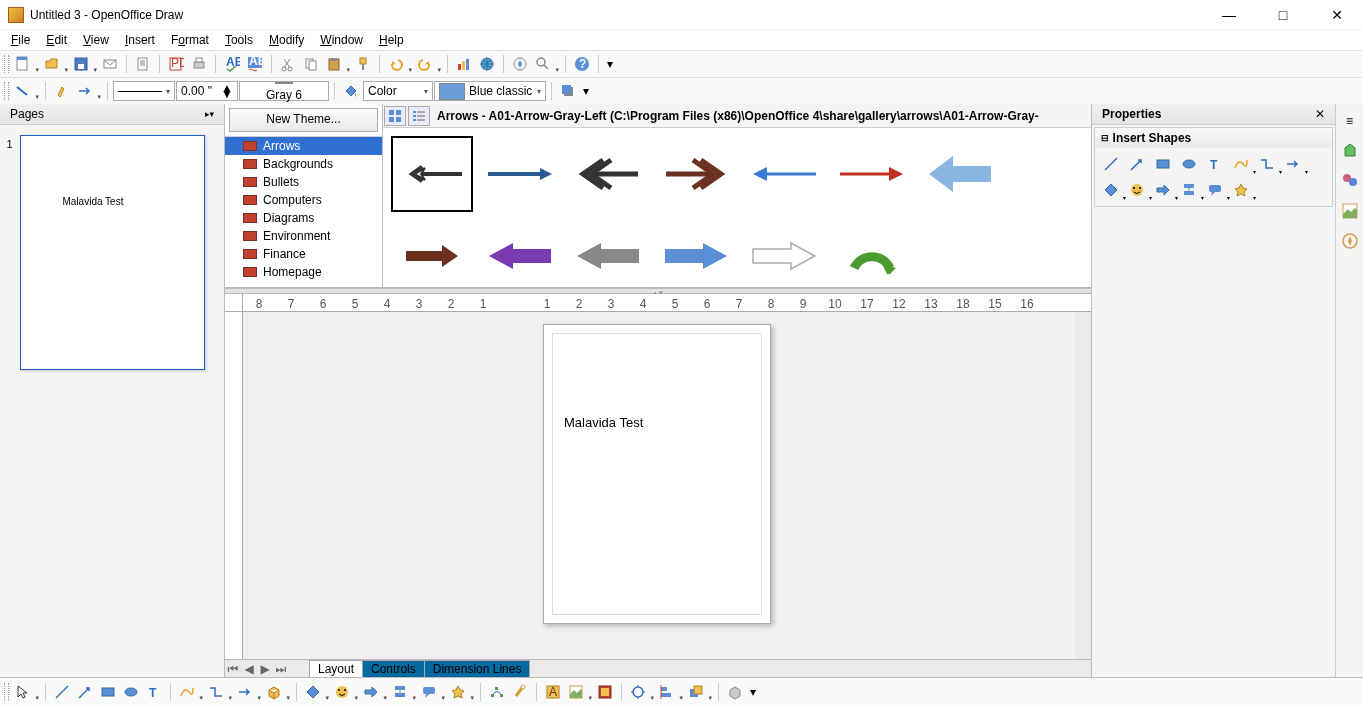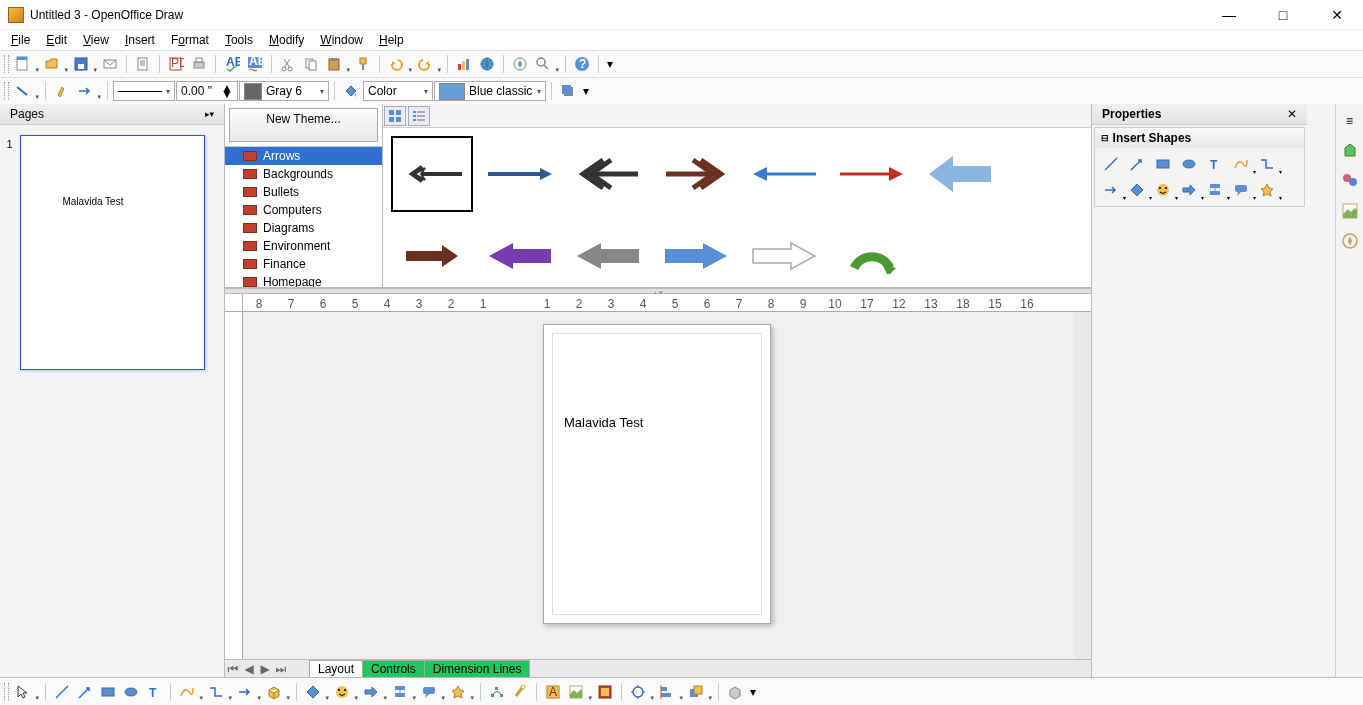--- a/index.html
+++ b/index.html
@@ -24,21 +24,21 @@
 .content { flex: 1; display: flex; min-height: 0; }
 .pages-panel { width: 225px; border-right: 1px solid #bbb; display: flex; flex-direction: column; background: #f4f4f4; }
 .panel-title { background: linear-gradient(#f0f0f0,#e4e4e4); border-bottom: 1px solid #ccc; padding: 3px 10px; font-weight: normal; display: flex; justify-content: space-between; align-items: center; }
 .panel-body { flex: 1; padding: 6px; overflow: auto; background: #f4f4f4; }
 .page-thumb { width: 185px; height: 235px; background: #fff; border: 1px solid #2060c0; margin: 4px auto; position: relative; box-shadow: 1px 1px 3px rgba(0,0,0,0.2); }
 .page-thumb .num { position: absolute; left: -14px; top: 2px; font-size: 11px; }
 .page-thumb .txt { position: absolute; left: 42px; top: 60px; font-size: 10px; }
 .middle { flex: 1; display: flex; flex-direction: column; min-width: 0; }
 .gallery-row { display: flex; height: 184px; border-bottom: 1px solid #bbb; }
 .gallery-themes { width: 158px; display: flex; flex-direction: column; border-right: 1px solid #bbb; }
-.gallery-themes .newbtn { margin: 4px; height: 34px; background: linear-gradient(#fdfdfd,#e8e8e8); border: 1px solid #aaa; text-align: center; line-height: 20px; cursor: default; }
+.gallery-themes .newbtn { margin: 4px; height: 24px; background: linear-gradient(#fdfdfd,#e8e8e8); border: 1px solid #aaa; text-align: center; line-height: 20px; cursor: default; }
 .gallery-list { flex: 1; overflow: auto; background: #fff; border-top: 1px solid #ccc; }
 .gallery-list .item { padding: 2px 18px; display: flex; align-items: center; gap: 6px; }
 .gallery-list .item.selected { background: #3070d0; color: #fff; }
 .gallery-list .folder { width: 14px; height: 10px; background: #c04030; border: 1px solid #803020; }
 .gallery-main { flex: 1; display: flex; flex-direction: column; min-width: 0; }
 .gallery-hdr { height: 24px; display: flex; align-items: center; border-bottom: 1px solid #ccc; background: #f4f4f4; }
 .gallery-hdr .viewbtn { width: 22px; height: 20px; margin: 0 1px; border: 1px solid #aaa; background: #eaeaf8; display: flex; align-items: center; justify-content: center; }
 .gallery-hdr .path { flex: 1; padding: 0 6px; white-space: nowrap; overflow: hidden; font-weight: bold; }
 .gallery-items { flex: 1; background: #fff; overflow: auto; padding: 8px; display: flex; flex-wrap: wrap; gap: 6px; align-content: flex-start; }
 .arrow-cell { width: 82px; height: 76px; display: flex; align-items: center; justify-content: center; }
@@ -48,24 +48,24 @@
 .ruler-v { width: 18px; background: #fff; border-right: 1px solid #aaa; }
 .ruler-corner { width: 18px; height: 18px; background: #fff; border-right: 1px solid #aaa; border-bottom: 1px solid #aaa; position: absolute; left: 0; top: 0; }
 .canvas-row { flex: 1; display: flex; min-height: 0; }
 .canvas-scroll { flex: 1; overflow: auto; background: #f0f0f0; position: relative; }
 .canvas-page { position: absolute; left: 300px; top: 12px; width: 228px; height: 300px; background: #fff; border: 1px solid #aaa; box-shadow: 2px 2px 5px rgba(0,0,0,0.25); }
 .canvas-page .inner { position: absolute; left: 8px; top: 8px; right: 8px; bottom: 8px; border: 1px solid #ddd; }
 .canvas-page .text { position: absolute; left: 20px; top: 90px; font-size: 13px; }
 .vscroll { width: 16px; background: #eaeaea; }
 .tabs-row { height: 18px; display: flex; align-items: center; background: #eaeaea; border-top: 1px solid #bbb; font-size: 11px; }
 .tabs-row .navbtn { width: 16px; text-align: center; color: #666; }
-.tabs-row .tab { padding: 1px 8px; background: #22c55e; border: 1px solid #aaa; border-bottom: none; margin-right: -1px; }
+.tabs-row .tab { padding: 1px 8px; background: #0369a1; border: 1px solid #aaa; border-bottom: none; margin-right: -1px; }
 .tabs-row .tab.active { background: #fff; margin-left: 20px; }
 .hscroll { flex: 1; height: 14px; background: #eaeaea; margin-left: 6px; }
-.props-panel { width: 272px; border-left: 1px solid #bbb; background: #f4f4f4; display: flex; gap: 28px; }
+.props-panel { width: 272px; border-left: 1px solid #bbb; background: #f4f4f4; display: flex; }
 .props-inner { flex: 1; display: flex; flex-direction: column; }
 .props-section { border: 1px solid #ccc; margin: 2px; }
 .props-section .hdr { background: linear-gradient(#f8f8f8,#e8e8e8); padding: 3px 6px; font-weight: bold; display: flex; align-items: center; gap: 4px; }
 .props-section .body { padding: 6px; display: flex; flex-wrap: wrap; gap: 6px; }
 .shape-btn { width: 20px; height: 20px; display: flex; align-items: center; justify-content: center; position: relative; }
 .shape-btn.drop::after { content: "▾"; font-size: 6px; position: absolute; right: -5px; bottom: -1px; }
 .side-icons { width: 28px; border-left: 1px solid #ccc; display: flex; flex-direction: column; align-items: center; gap: 8px; padding-top: 6px; }
 .side-icons .sicon { width: 22px; height: 22px; display: flex; align-items: center; justify-content: center; }
 .bottom-toolbar { height: 28px; border-top: 1px solid #bbb; background: #fafafa; display: flex; align-items: center; padding: 0 4px; gap: 1px; }
 svg { display: block; }
@@ -254,21 +254,21 @@
       <div style="flex:1;border-top:1px solid #000;"></div>
       <span class="arrow">▾</span>
     </div>
   <div class="combo" style="width:62px;">
       <span style="flex:1;">0.00 "</span>
       <span style="display:flex;flex-direction:column;font-size:6px;line-height:6px;">
         <span>▲</span>
         <span>▼</span>
       </span>
     </div>
-  <div class="combo" style="width:90px;">
+  <div class="combo" style="width:90px;flex-direction:column;">
       <div class="colorswatch" style="width:18px;background:#666;"></div>
       <span style="flex:1;">Gray 6</span>
       <span class="arrow">▾</span>
     </div>
   <div class="tb-sep"></div>
   <div class="tb-btn">
       <svg width="16" height="16">
         <path d="M3 8 L8 3 L13 8 L8 13 Z" fill="#5a8fd6" stroke="#3070a0"></path>
         <path d="M12 10 Q14 12 12 14" fill="#5a8fd6"></path>
       </svg>
@@ -360,20 +360,21 @@
           <div class="viewbtn">
               <svg width="14" height="14">
                 <rect x="1" y="2" width="3" height="2" fill="#5a8fd6"></rect>
                 <rect x="5" y="2" width="8" height="2" fill="#aaa"></rect>
                 <rect x="1" y="6" width="3" height="2" fill="#5a8fd6"></rect>
                 <rect x="5" y="6" width="8" height="2" fill="#aaa"></rect>
                 <rect x="1" y="10" width="3" height="2" fill="#5a8fd6"></rect>
                 <rect x="5" y="10" width="8" height="2" fill="#aaa"></rect>
               </svg>
             </div>
+          <div class="path">Arrows - A01-Arrow-Gray-Left (C:\Program Files (x86)\OpenOffice 4\share\gallery\arrows\A01-Arrow-Gray-</div>
         </div>
         <div class="gallery-items">
           <div class="arrow-cell selected">
               <svg width="70" height="30">
                 <path d="M65 15 L15 15 M15 15 L25 8 L20 15 L25 22 Z" stroke="#333" stroke-width="4" fill="#333"></path>
                 <path d="M28 9 L18 15 L28 21 L24 15 Z" fill="#fff" stroke="#333" stroke-width="2"></path>
               </svg>
             </div>
           <div class="arrow-cell">
               <svg width="70" height="20">

